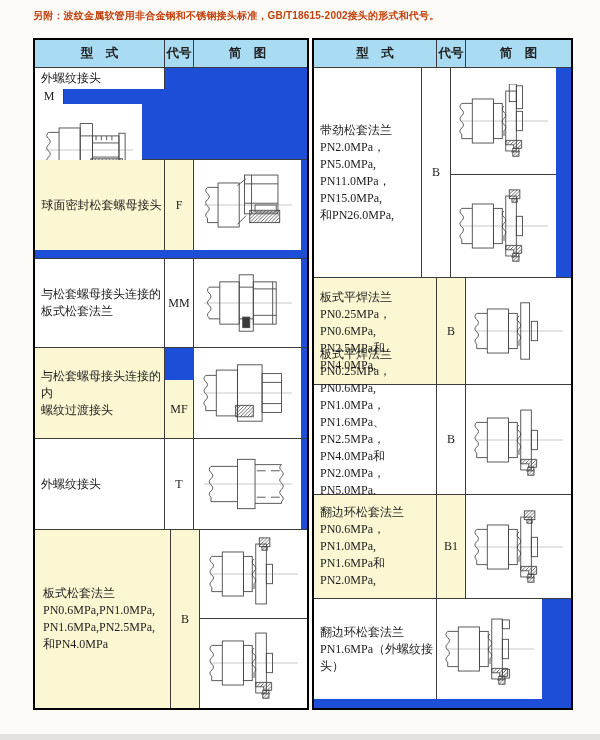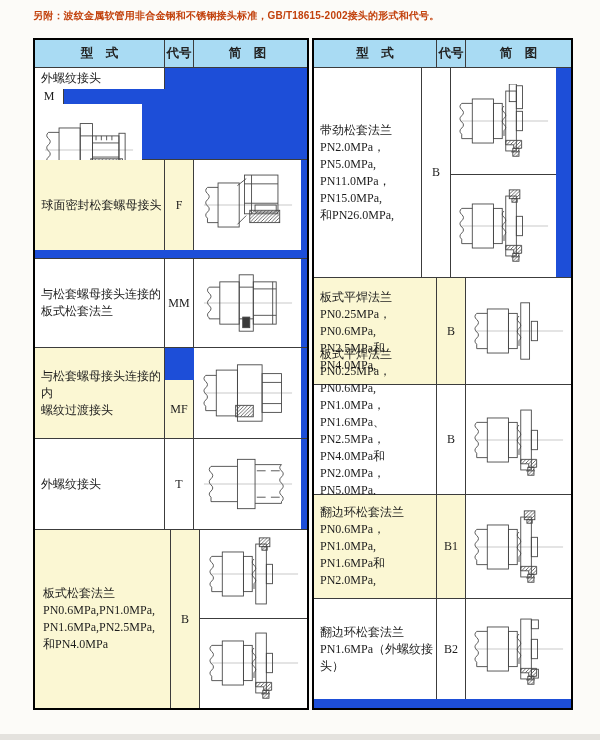--- a/index.html
+++ b/index.html
@@ -437,21 +437,20 @@
               </g>
             </svg>
           </div>
         </div>
       </div>
       <div class="row" style="height: 100px;">
         <div class="tcell" style="width: 123px;">
           <div>翻边环松套法兰</div>
           <div>PN1.6MPa（外螺纹接头）</div>
         </div>
-        <div class="ccell" style="width: 29px;">B2</div>
         <div class="scell" style="width: 105px;">
           <div class="spart" style="height: 100px;">
             <svg viewBox="0 0 104 84" width="92" height="74">
               <defs>
                 <pattern id="hh" width="4" height="4" patternUnits="userSpaceOnUse">
                   <path d="M0,4 L4,0" stroke="#4a4a4a" stroke-width="0.9"></path>
                 </pattern>
               </defs>
               <line x1="2" y1="42" x2="102" y2="42" stroke="#999" stroke-width="0.6"></line>
               <g fill="none" stroke="#454545" stroke-width="1">

